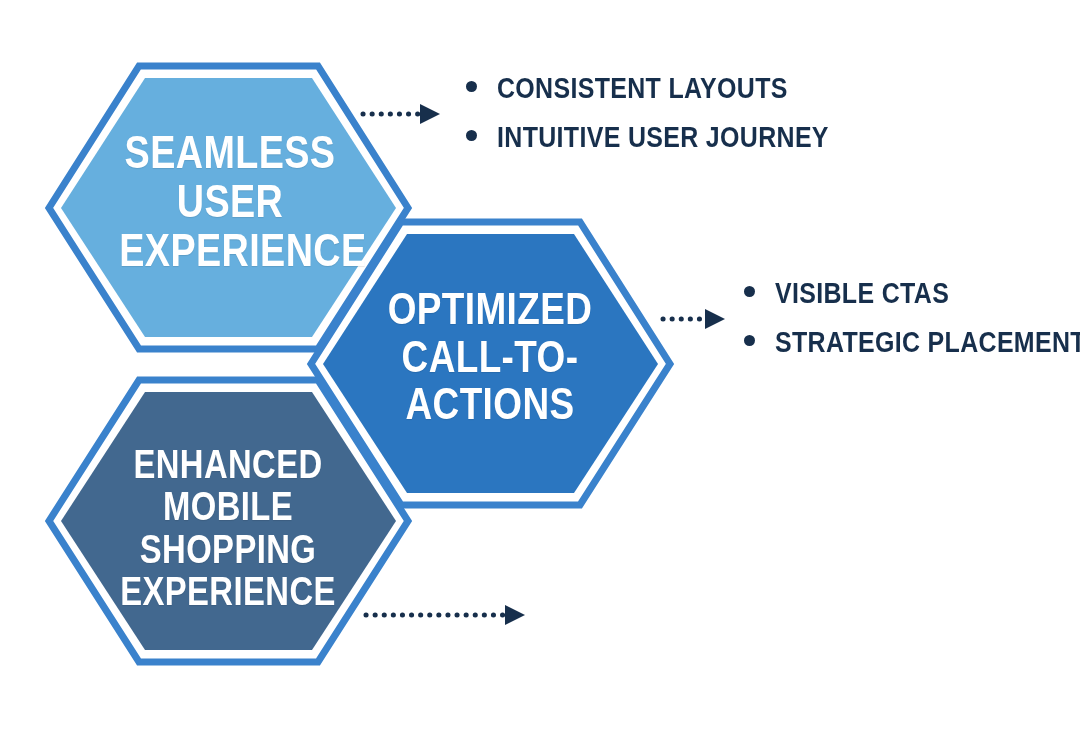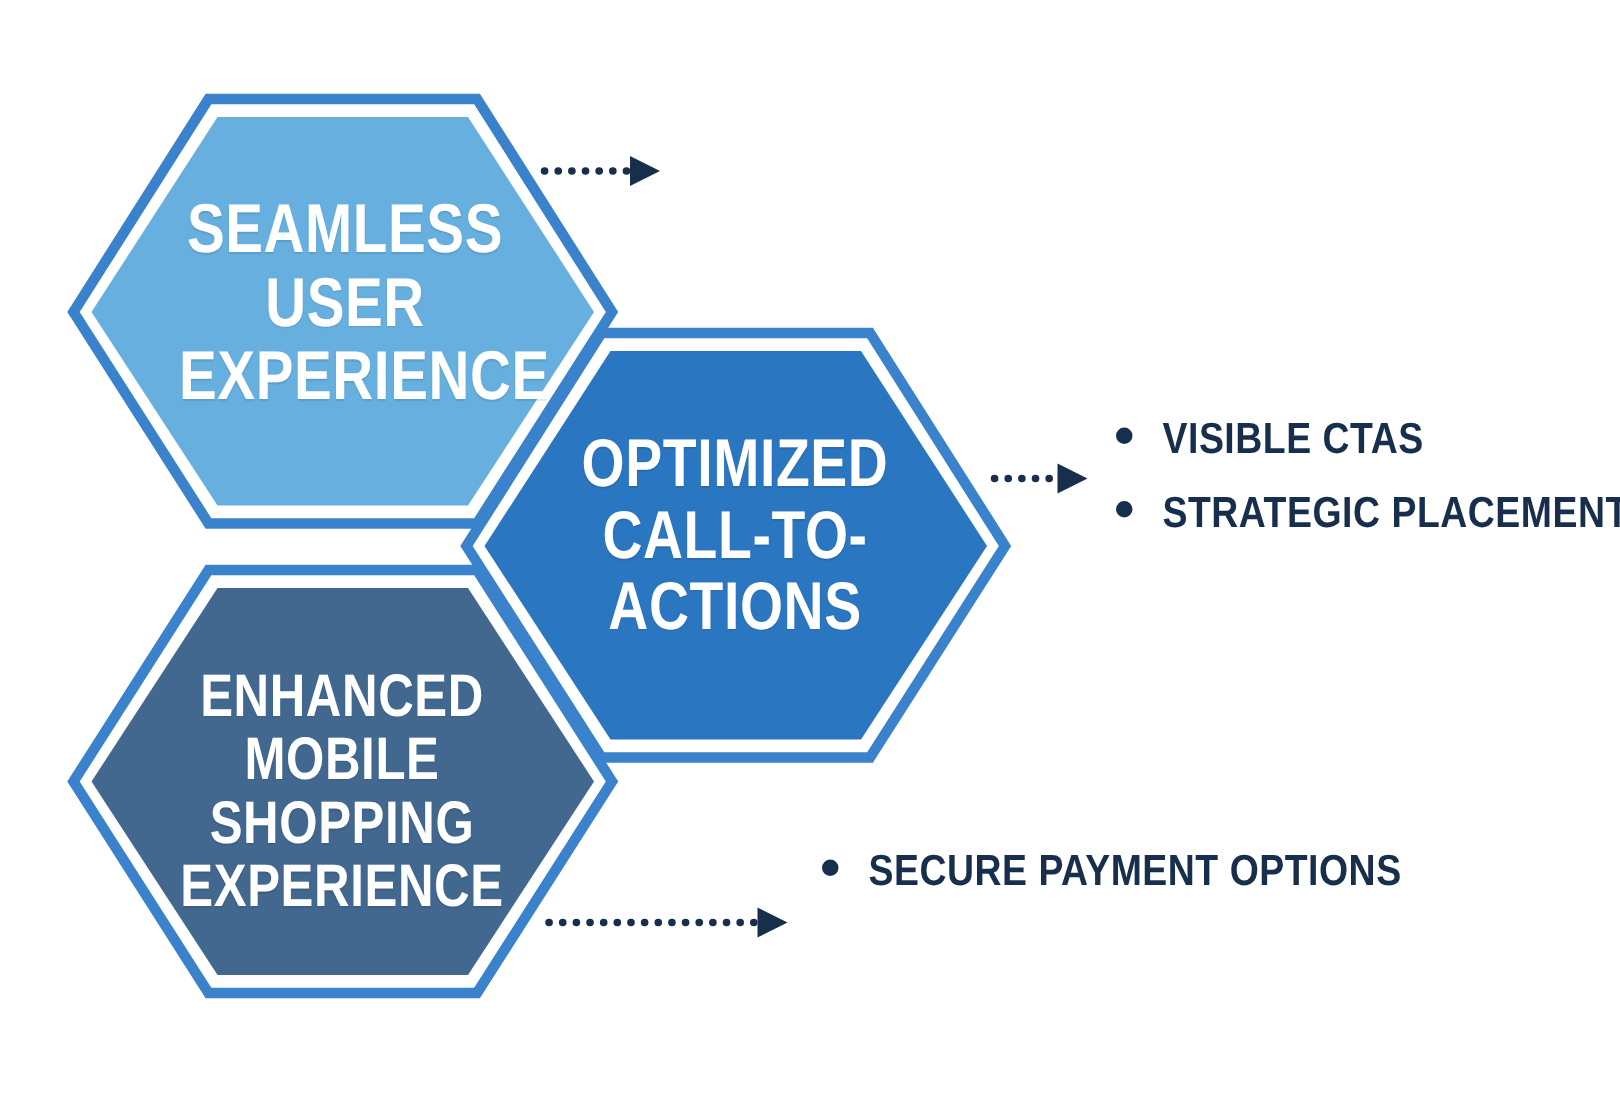--- a/index.html
+++ b/index.html
@@ -135,33 +135,37 @@
 
   <div class="hex-label" id="label-hex-2">OPTIMIZED
 CALL-TO-
 ACTIONS</div>
 
   <div class="hex-label" id="label-hex-3">ENHANCED
 MOBILE SHOPPING
 EXPERIENCE</div>
 
   <div class="bullet-group" id="bullets-1">
+    <div class="bullet-row">
+      <span class="bullet-dot"></span>
+      <span class="bullet-text">CONSISTENT LAYOUTS</span>
+    </div>
+    <div class="bullet-row">
+      <span class="bullet-dot"></span>
+      <span class="bullet-text">INTUITIVE USER JOURNEY</span>
+    </div>
   </div>
 
   <div class="bullet-group" id="bullets-2">
     <div class="bullet-row">
       <span class="bullet-dot"></span>
       <span class="bullet-text">VISIBLE CTAS</span>
     </div>
     <div class="bullet-row">
       <span class="bullet-dot"></span>
       <span class="bullet-text">STRATEGIC PLACEMENT</span>
     </div>
   </div>
 
   <div class="bullet-group" id="bullets-3">
-    <div class="bullet-row">
-      <span class="bullet-dot"></span>
-      <span class="bullet-text">SECURE PAYMENT OPTIONS</span>
-    </div>
   </div>
 
 </div>
 
 </body></html>

